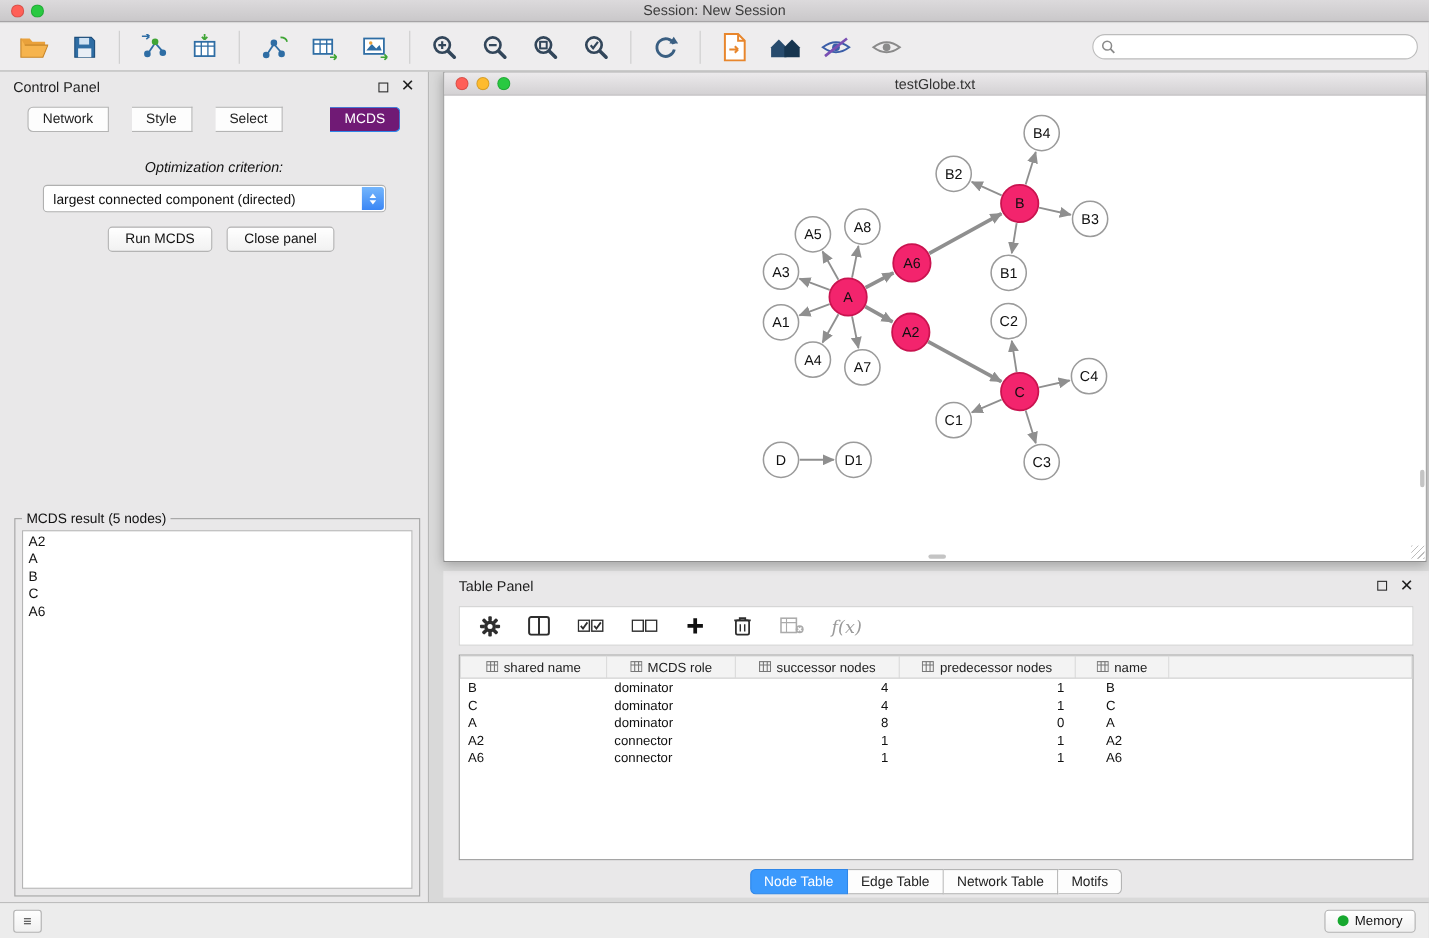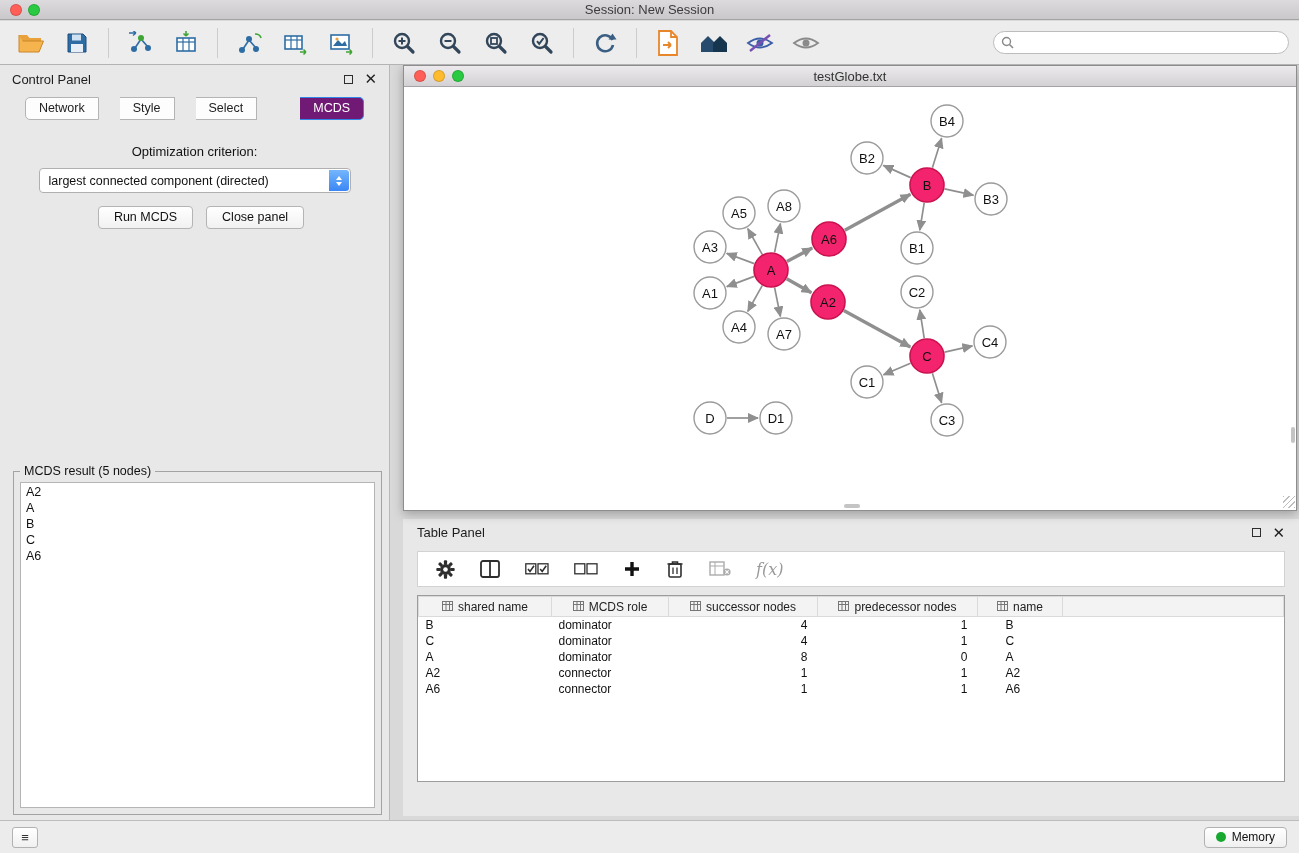--- a/index.html
+++ b/index.html
@@ -31,21 +31,21 @@
 .panel-header { height:28px; display:flex; align-items:center; padding:0 12px; font-size:13px; color:#1d1d1d; }
 .win-btns { margin-left:auto; display:flex; gap:11px; align-items:center; }
 .float-box { width:9px; height:9px; border:1.5px solid #2d2d2d; display:inline-block; }
 .close-x { font-size:15px; font-weight:bold; color:#1d1d1d; line-height:10px; }
 .cp-tabs { display:flex; justify-content:center; margin-top:4px;gap:21px; }
 .cp-tab { padding:3px 13px 4px; background:#fdfdfd; border:1px solid #b4b4b4; border-left:none;
   font-size:12.5px; color:#222; cursor:pointer; }
 .cp-tab:first-child { border-left:1px solid #b4b4b4; border-radius:5px 0 0 5px; }
 .cp-tab:last-child { border-radius:0 5px 5px 0; }
 .cp-tab.active { background:#701a75; border-color:#2f86e8; color:#fff;margin-left:22px; }
-.opt-label { text-align:center; margin-top:24px; font-size:13px; color:#111; }
+.opt-label { text-align:center; margin-top:24px; font-size:13px; color:#111;font-style:italic; }
 .combo { width:312px; height:25px; margin:9px auto 0; background:#fff; border:1px solid #b0b0b0;
   border-radius:4px; position:relative; display:flex; align-items:center; padding-left:9px;
   font-size:12.5px; color:#111; cursor:pointer; }
 .combo-stepper { position:absolute; right:1px; top:1px; bottom:1px; width:20px; border-radius:0 3px 3px 0;
   background:linear-gradient(#74b6fc,#3a86f5); display:flex; flex-direction:column; align-items:center; justify-content:center; gap:2px; }
 .arr-up { width:0; height:0; border-left:3.5px solid transparent; border-right:3.5px solid transparent; border-bottom:4.5px solid #fff; }
 .arr-down { width:0; height:0; border-left:3.5px solid transparent; border-right:3.5px solid transparent; border-top:4.5px solid #fff; }
 .cp-buttons { display:flex; justify-content:center; gap:13px; margin-top:13px;margin-left:13px; }
 .mac-btn { background:linear-gradient(#ffffff,#f1f1f1); border:1px solid #b4b4b4; border-radius:4px;
   padding:3px 15px 4px; font-size:12.5px; color:#111; cursor:pointer; font-family:"Liberation Sans",sans-serif; }
@@ -605,20 +605,26 @@
             <td class="col0">A6</td>
             <td class="col1">connector</td>
             <td class="col2">1</td>
             <td class="col3">1</td>
             <td class="col4">A6</td>
             <td></td>
           </tr>
         </tbody>
     </table>
   </div>
+  <div class="tp-tabs">
+    <div class="tp-tab active">Node Table</div>
+    <div class="tp-tab">Edge Table</div>
+    <div class="tp-tab">Network Table</div>
+    <div class="tp-tab">Motifs</div>
+  </div>
 </div>
 
 <div class="statusbar">
   <span class="menu-btn">
     <span>≡</span>
   </span>
   <button class="memory-btn">
     <span class="mem-dot"></span>
     <span>Memory</span>
   </button>

